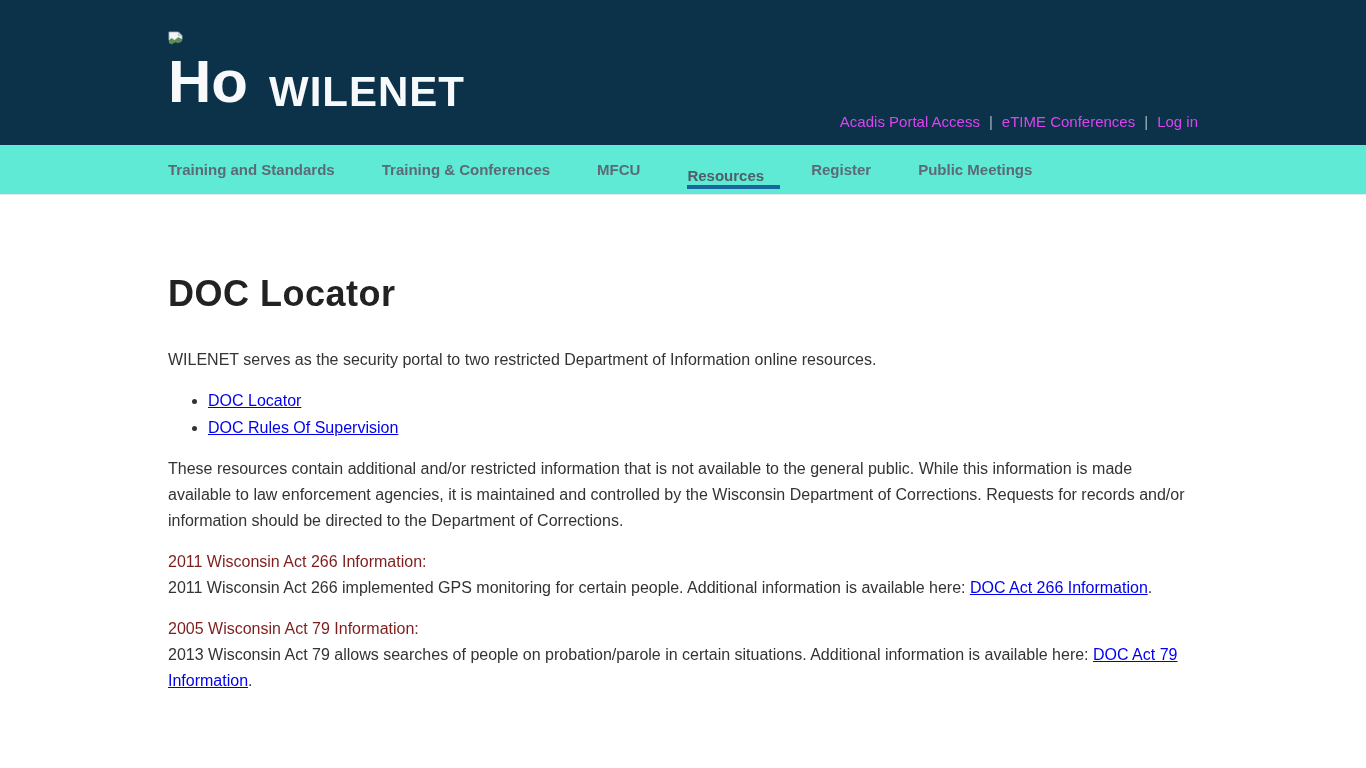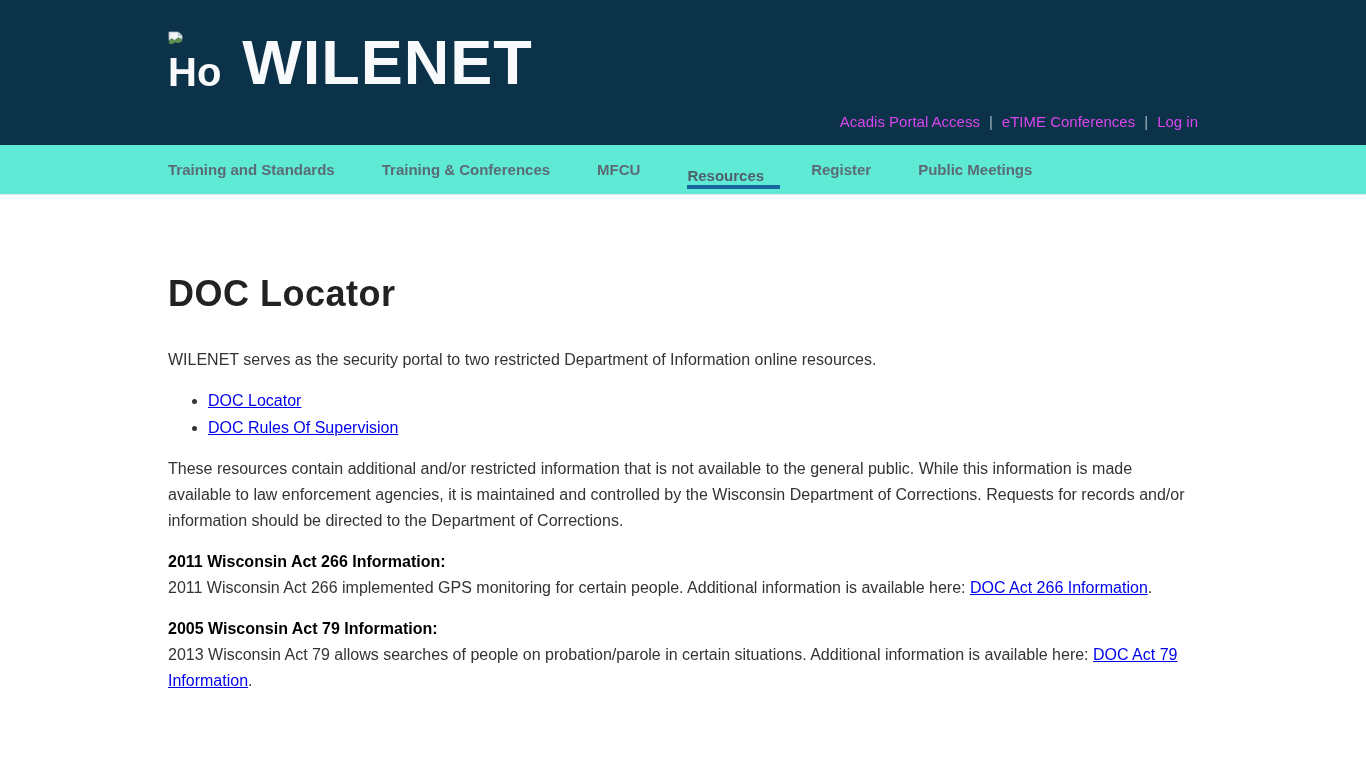--- a/index.html
+++ b/index.html
@@ -34,28 +34,28 @@
     text-decoration: none;
     cursor: pointer;
   }
   .logo-imgbox {
     display: flex;
     flex-direction: column;
     align-items: flex-start;
   }
   .broken-img { width: 15px; height: 15px; display: block; }
   .logo-alt {
-    font-size: 40px;
+    font-size: 60px;
     font-weight: bold;
     line-height: 0.98;
     margin-top: 7px;
     letter-spacing: 0px;
   }
   .site-name {
-    font-size: 63px;
+    font-size: 42px;
     font-weight: bold;
     line-height: 0.92;
     margin-left: 21px;
     letter-spacing: 1px;
   }
   .header-links {
     position: absolute;
     right: 0;
     bottom: 15px;
     font-size: 15px;
@@ -124,22 +124,22 @@
     margin: 16px 0;
     padding-left: 40px;
   }
   .content li { margin: 1px 0; }
   .content a.clink {
     color: #0000ee;
     text-decoration: underline;
     cursor: pointer;
   }
   .section-head {
-    font-weight: bold;
-    color: #000000;
+    font-weight: normal;
+    color: #7f1d1d;
     text-align: right;
   }
 </style>
 </head>
 <body>
 
 <div class="header">
   <div class="container header-inner">
     <a class="logo">
       <span class="logo-imgbox">

